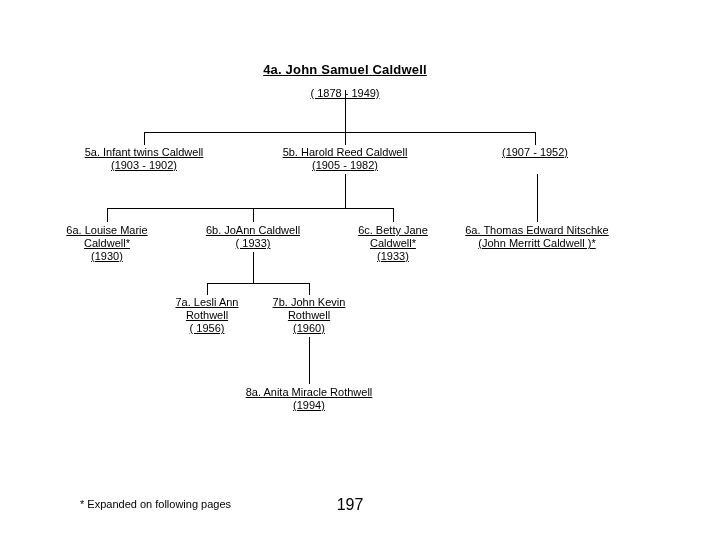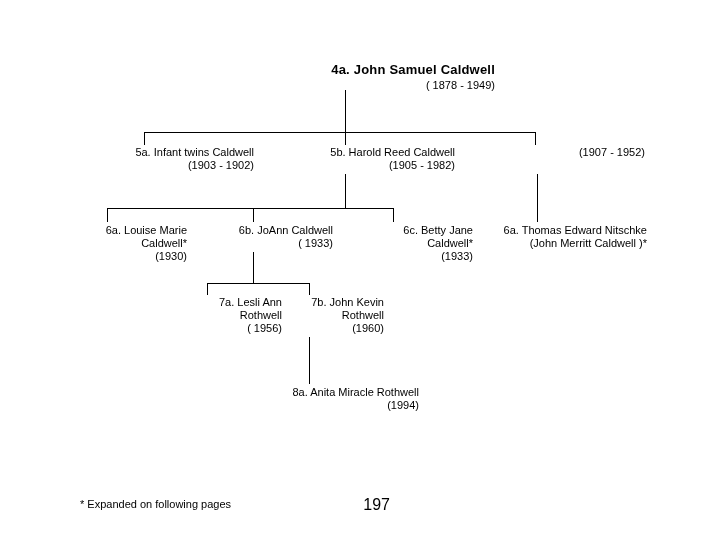--- a/index.html
+++ b/index.html
@@ -17,23 +17,24 @@
   }
   #chart-canvas {
     position: absolute;
     left: 0;
     top: 0;
     width: 720px;
     height: 540px;
   }
   .node {
     position: absolute;
-    text-align: right;
+    text-align: center;
     line-height: 13px;
     white-space: pre;
+    text-decoration: underline;
   }
   .node .nm {
     display: block;
     font-size: 11px;
   }
   .node .yr {
     display: block;
     font-size: 11px;
   }
   .node.root .nm {
@@ -41,34 +42,35 @@
     font-weight: bold;
     letter-spacing: 0.2px;
   }
   .node.root {
     line-height: 16px;
   }
   .node.root .yr {
     font-size: 11px;
     font-weight: normal;
     line-height: 15px;
+    margin-top: 8px;
   }
   #footnote {
     position: absolute;
     left: 80px;
     top: 498px;
     font-size: 11px;
     white-space: pre;
   }
   #page-number {
     position: absolute;
     left: 310px;
     top: 496px;
     width: 80px;
-    text-align: right;
+    text-align: center;
     font-size: 16px;
   }
   svg line {
     stroke: #000000;
     stroke-width: 1;
     shape-rendering: crispEdges;
   }
 </style>
 </head>
 <body>

